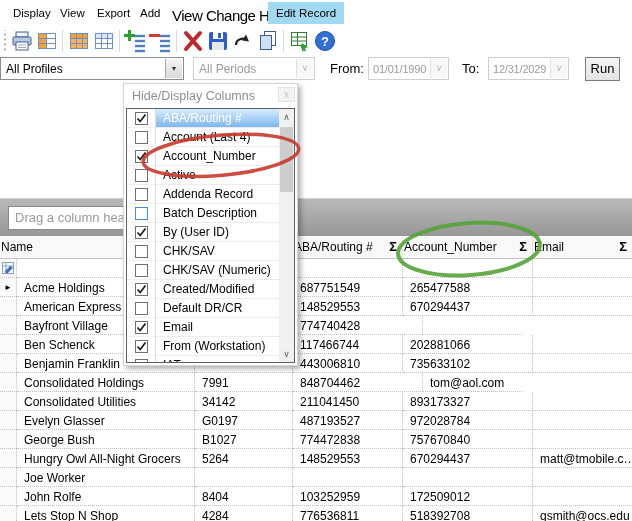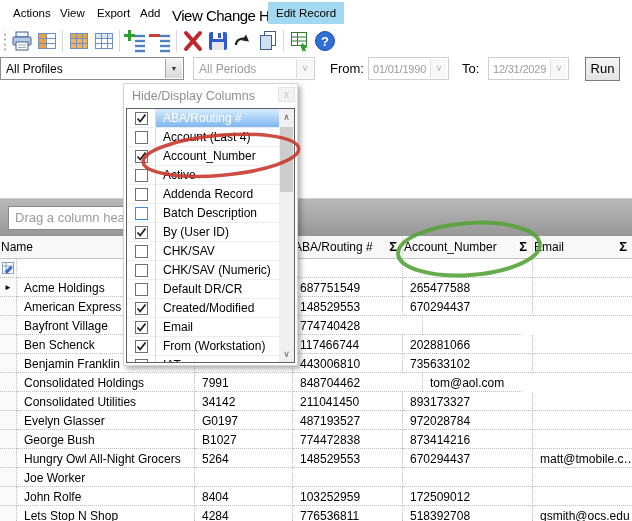--- a/index.html
+++ b/index.html
@@ -59,21 +59,21 @@
 .sb-btn { position:absolute; left:0; width:15px; height:16px; color:#606060; font-size:9px; text-align:center; line-height:16px; }
 .sb-up { top:0; } .sb-dn { bottom:0; }
 .sb-thumb { position:absolute; left:1px; top:18px; width:13px; height:65px; background:#cdcdcd; }
 
 .annot { position:absolute; z-index:20; pointer-events:none; }
 </style>
 </head>
 <body>
 
 <div class="menubar">
-  <span class="menu-item" style="left:5px;">Actions</span>
+  <span class="menu-item" style="left:5px;">Display</span>
   <span class="menu-item" style="left:52px;">View</span>
   <span class="menu-item" style="left:89px;">Export</span>
   <span class="menu-item" style="left:132px;">Add</span>
   <span class="menu-item" style="left:164px;font-size:15px;letter-spacing:-0.5px;">View Change History</span>
   <span class="menu-item active" style="left:268px;">Edit Record</span>
 </div>
 
 <div class="toolbar">
   <div class="grip"></div>
   <div class="tb-icon">
@@ -305,21 +305,21 @@
         <div class="cell w2">G0197</div>
         <div class="cell w3">487193527</div>
         <div class="cell w4">972028784</div>
         <div class="cell w5"></div>
       </div>
       <div class="grow">
         <div class="cell ind"></div>
         <div class="cell w1">George Bush</div>
         <div class="cell w2">B1027</div>
         <div class="cell w3">774472838</div>
-        <div class="cell w4">873414216</div>
+        <div class="cell w4">757670840</div>
         <div class="cell w5"></div>
       </div>
       <div class="grow">
         <div class="cell ind"></div>
         <div class="cell w1">Hungry Owl All-Night Grocers</div>
         <div class="cell w2">5264</div>
         <div class="cell w3">148529553</div>
         <div class="cell w4">670294437</div>
         <div class="cell w5">matt@tmobile.c…</div>
       </div>
@@ -416,33 +416,33 @@
           <div class="lbl-cell">CHK/SAV</div>
         </div>
         <div class="li">
           <div class="cb-cell">
             <div class="cb"></div>
           </div>
           <div class="lbl-cell">CHK/SAV (Numeric)</div>
         </div>
         <div class="li">
           <div class="cb-cell">
+            <div class="cb">
+              <svg width="11" height="11" viewBox="0 0 11 11">
+                <polyline points="1.5,5.5 4.2,8.5 9.5,1.5" fill="none" stroke="#1a1a1a" stroke-width="1.7"></polyline>
+              </svg>
+            </div>
+          </div>
+          <div class="lbl-cell">Created/Modified</div>
+        </div>
+        <div class="li">
+          <div class="cb-cell">
             <div class="cb"></div>
           </div>
           <div class="lbl-cell">Default DR/CR</div>
-        </div>
-        <div class="li">
-          <div class="cb-cell">
-            <div class="cb">
-              <svg width="11" height="11" viewBox="0 0 11 11">
-                <polyline points="1.5,5.5 4.2,8.5 9.5,1.5" fill="none" stroke="#1a1a1a" stroke-width="1.7"></polyline>
-              </svg>
-            </div>
-          </div>
-          <div class="lbl-cell">Created/Modified</div>
         </div>
         <div class="li">
           <div class="cb-cell">
             <div class="cb">
               <svg width="11" height="11" viewBox="0 0 11 11">
                 <polyline points="1.5,5.5 4.2,8.5 9.5,1.5" fill="none" stroke="#1a1a1a" stroke-width="1.7"></polyline>
               </svg>
             </div>
           </div>
           <div class="lbl-cell">Email</div>

